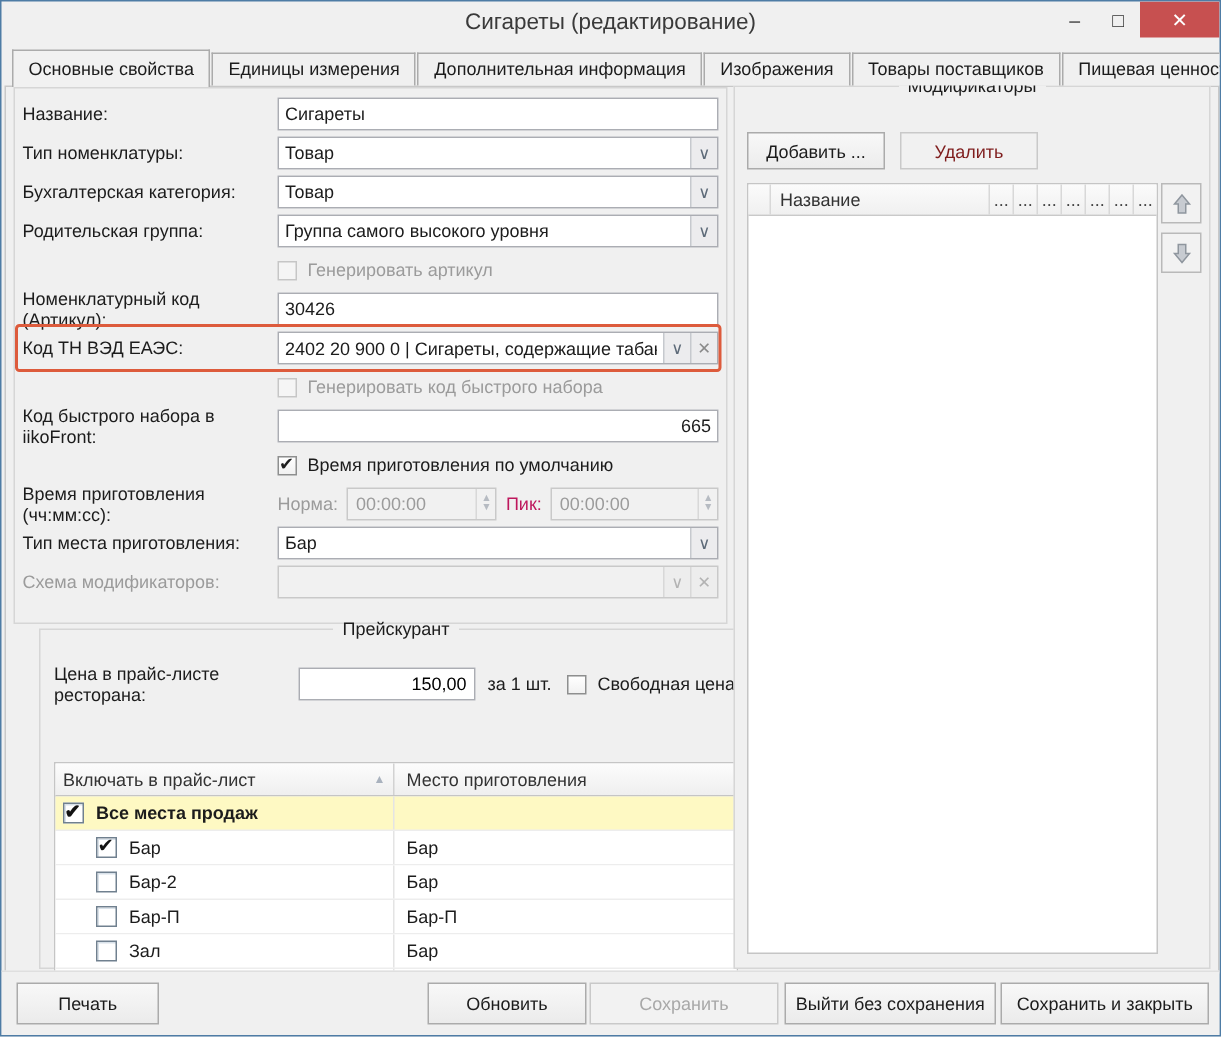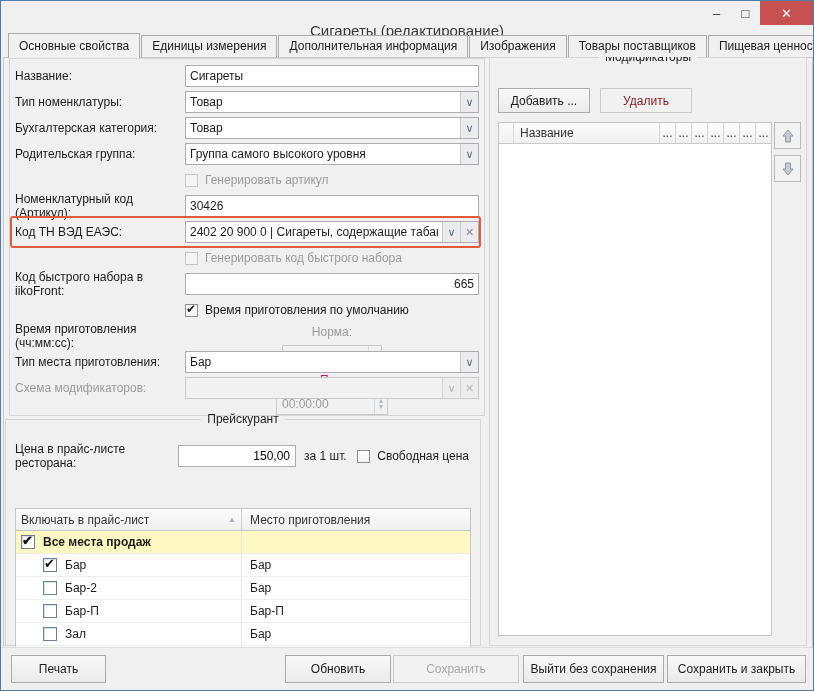--- a/index.html
+++ b/index.html
@@ -8,21 +8,21 @@
     position: relative;
     background: #F0F0F0;
     border: 1px solid #4E7CA5;
     font-family: "Liberation Sans", sans-serif;
     font-size: 12px;
     color: #1c1c1c;
     overflow: hidden;
   }
   
   .titlebar { position: absolute; left: 0; top: 0; right: 0; height: 30px; }
-  .title { text-align: center; line-height: 28px; font-size: 15px; color: #3a3a3a; margin-top: 16px; }
+  .title { text-align: center; line-height: 28px; font-size: 15px; color: #3a3a3a; }
   .wcontrols { position: absolute; right: 0; top: 0; display: flex; }
   .wbtn { width: 29px; height: 24px; display: flex; align-items: center; justify-content: center; color: #333; font-size: 13px; cursor: default; }
   .wbtn.close { width: 53px; background: #C75050; color: #fff; font-size: 13px; }
   
   .tabbar { position: absolute; left: 7px; top: 32px; display: flex; align-items: flex-end; z-index: 3; }
   .tab { height: 22px; border: 1px solid #ABABAB; border-bottom: none; padding: 3px 10px 0; background: #F0F0F0; white-space: nowrap; margin-right: 1px; }
   .tab.active { height: 25px; padding-top: 5px; margin-bottom: -1px; background: #F1F1F1; z-index: 4; }
   .tabpage { position: absolute; left: 2px; top: 56px; width: 810px; height: 592px; border: 1px solid #C8C8C8; background: #F0F0F0; z-index: 1; }
   
   .group-main { position: absolute; left: 8px; top: 57px; width: 476px; height: 358px; border: 1px solid #D6D6D6; background: #F0F0F0; padding: 4px 3px; z-index: 2; }
@@ -43,21 +43,21 @@
   .cblabel { margin-left: 7px; }
   .cblabel.dis { color: #9B9B9B; }
   .hlbox { position: absolute; left: -3px; right: 0; top: -3px; bottom: -3px; border: 2px solid #DD5B3C; border-radius: 3px; pointer-events: none; z-index: 5; }
   .spin { display: flex; align-items: center; height: 22px; border: 1px solid #C9C9C9; background: #F1F1F1; color: #9B9B9B; flex: none; }
   .spin .val { flex: 1; padding: 0 5px; }
   .spinbtns { width: 13px; height: 20px; border-left: 1px solid #D8D8D8; display: flex; flex-direction: column; align-items: center; justify-content: center; color: #B6BBC2; font-size: 7px; line-height: 6px; cursor: default; }
   .gaplbl { flex: none; }
   
   fieldset.grp { position: absolute; border: 1px solid #D6D6D6; background: #F0F0F0; z-index: 2; }
   fieldset.grp legend { margin: 0 auto; padding: 0 6px; color: #1c1c1c; }
-  #pricing { left: 4px; top: 411px; width: 476px; height: 234px; padding: 4px 9px; }
+  #pricing { left: 25px; top: 411px; width: 476px; height: 234px; padding: 4px 9px; }
   .pricerow { display: flex; align-items: center; margin-top: 12px; }
   .plabel { width: 163px; flex: none; }
   .pricebox { width: 118px; height: 22px; border: 1px solid #ABADB3; background: #fff; display: flex; }
   .pricebox input { border: none; outline: none; width: 100%; padding: 0 5px; font: inherit; text-align: right; background: transparent; }
   .unit { margin-left: 8px; }
   .freeprice { margin-left: auto; margin-right: 2px; display: flex; align-items: center; }
   
   .ptable { position: absolute; left: 9px; top: 82px; width: 456px; border: 1px solid #C5C5C5; background: #fff; }
   .pthead { display: flex; height: 22px; background: linear-gradient(#FCFCFC, #EFEFEF); border-bottom: 1px solid #C5C5C5; color: #333; }
   .pth1 { width: 226px; flex: none; display: flex; align-items: center; padding: 0 5px; border-right: 1px solid #D2D2D2; gap: 29px; }
@@ -213,21 +213,21 @@
   <div class="frow">
     <div class="flabel"></div>
     <div class="fctl">
       <span class="cb checked"></span>
       <span class="cblabel">Время приготовления по умолчанию</span>
     </div>
   </div>
 
   <div class="frow">
     <div class="flabel">Время приготовления (чч:мм:сс):</div>
-    <div class="fctl" style="gap:6px;flex-direction:column;">
+    <div class="fctl" style="gap:6px;">
       <span class="gaplbl" style="color:#9B9B9B;">Норма:</span>
       <div class="spin" style="width:100px;">
         <span class="val">00:00:00</span>
         <span class="spinbtns">
             <span>▲</span>
             <span>▼</span>
           </span>
       </div>
       <span class="gaplbl" style="color:#be185d;">Пик:</span>
       <div class="spin" style="width:112px;">

